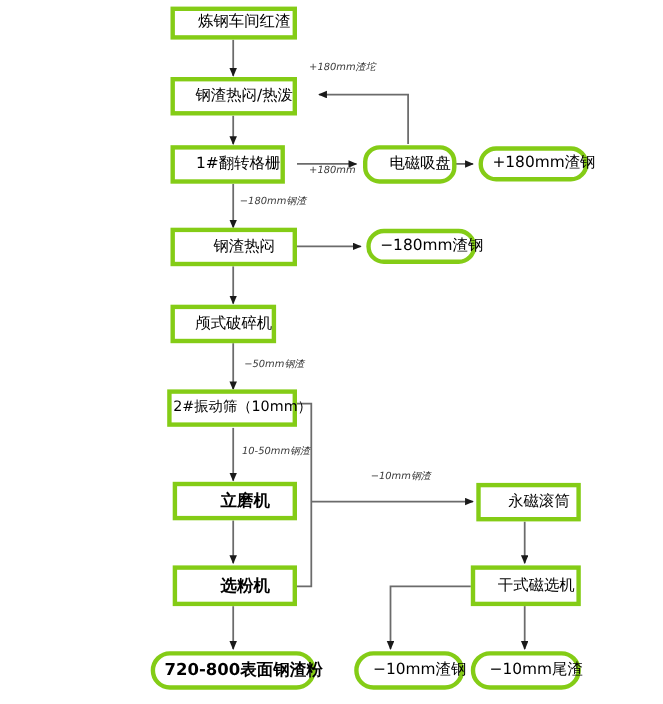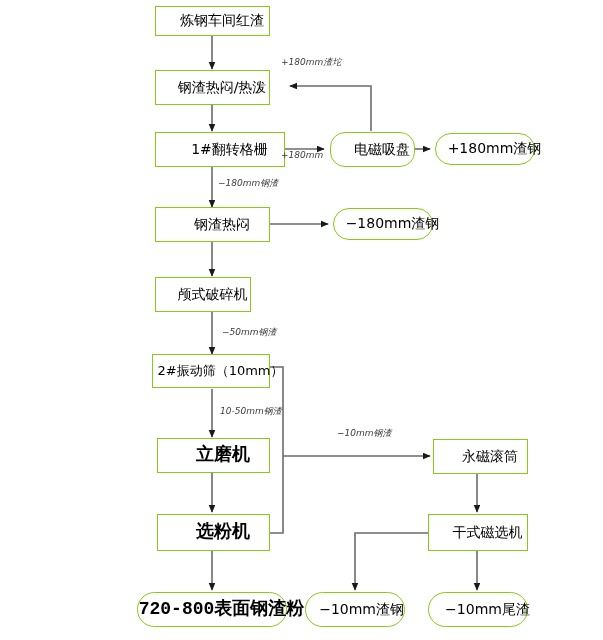--- a/index.html
+++ b/index.html
@@ -20,40 +20,39 @@
   svg.edges {
     position: absolute;
     left: 0;
     top: 0;
     width: 603px;
     height: 640px;
   }
   .node {
     position: absolute;
     box-sizing: border-box;
-    border: 1px solid #84cc16;
+    border: 4px solid #84cc16;
     background: #ffffff;
     display: flex;
     align-items: center;
     justify-content: center;
     text-align: center;
     color: #000000;
     line-height: 1.1;
     font-size: 14px;
     letter-spacing: 0px;
     white-space: nowrap;
     padding-left: 19px;
   }
   .node.rounded {
     border-radius: 18px;
   }
   .node.bold {
     font-weight: bold;
-    font-size: 18px;
-    font-family: Liberation Mono, monospace;
+    font-size: 15px;
   }
   .node.small {
     font-size: 13px;
   }
   .edge-label {
     position: absolute;
     font-size: 9px;
     color: #3a3a3a;
     white-space: nowrap;
     line-height: 1;
@@ -110,21 +109,21 @@
   </svg>
 
   <div class="node" style="left:155px; top:6px; width:115px; height:30px;">
     <span>炼钢车间红渣</span>
   </div>
 
   <div class="node" style="left:155px; top:70px; width:115px; height:35px;">
     <span>钢渣热闷/热泼</span>
   </div>
 
-  <div class="node" style="left:155px; top:132px; width:130px; height:35px;">
+  <div class="node" style="left:155px; top:132px; width:104px; height:35px;">
     <span>1#翻转格栅</span>
   </div>
 
   <div class="node" style="left:330px; top:132px; width:85px; height:35px;border-radius:15px;">
     <span>电磁吸盘</span>
   </div>
 
   <div class="node rounded" style="left:435px; top:133px; width:100px; height:32px;">
     <span>+180mm渣钢</span>
   </div>
@@ -158,21 +157,21 @@
   </div>
 
   <div class="node" style="left:428px; top:514px; width:100px; height:37px;">
     <span>干式磁选机</span>
   </div>
 
   <div class="node rounded bold" style="left:137px; top:592px; width:150px; height:35px;">
     <span>720-800表面钢渣粉</span>
   </div>
 
-  <div class="node rounded" style="left:305px; top:592px; width:100px; height:35px;justify-content:flex-end;">
+  <div class="node rounded" style="left:322px; top:592px; width:100px; height:35px;">
     <span>−10mm渣钢</span>
   </div>
 
   <div class="node rounded" style="left:428px; top:592px; width:100px; height:35px;">
     <span>−10mm尾渣</span>
   </div>
 
   <div class="edge-label" style="left:281px; top:58px;">
     <span>+180mm渣坨</span>
   </div>

